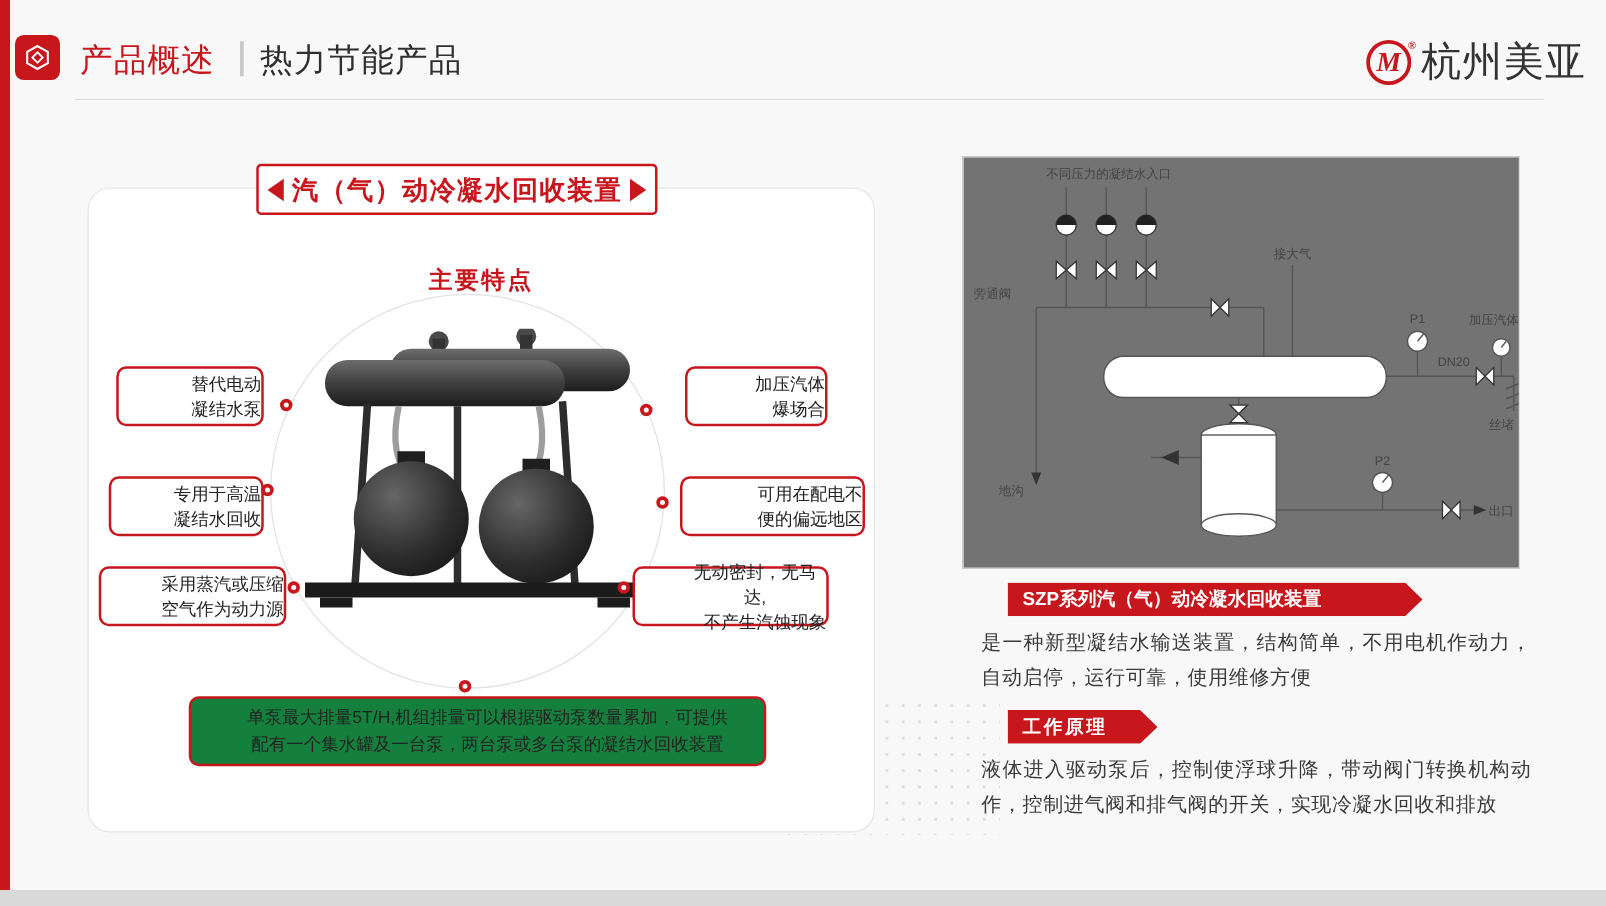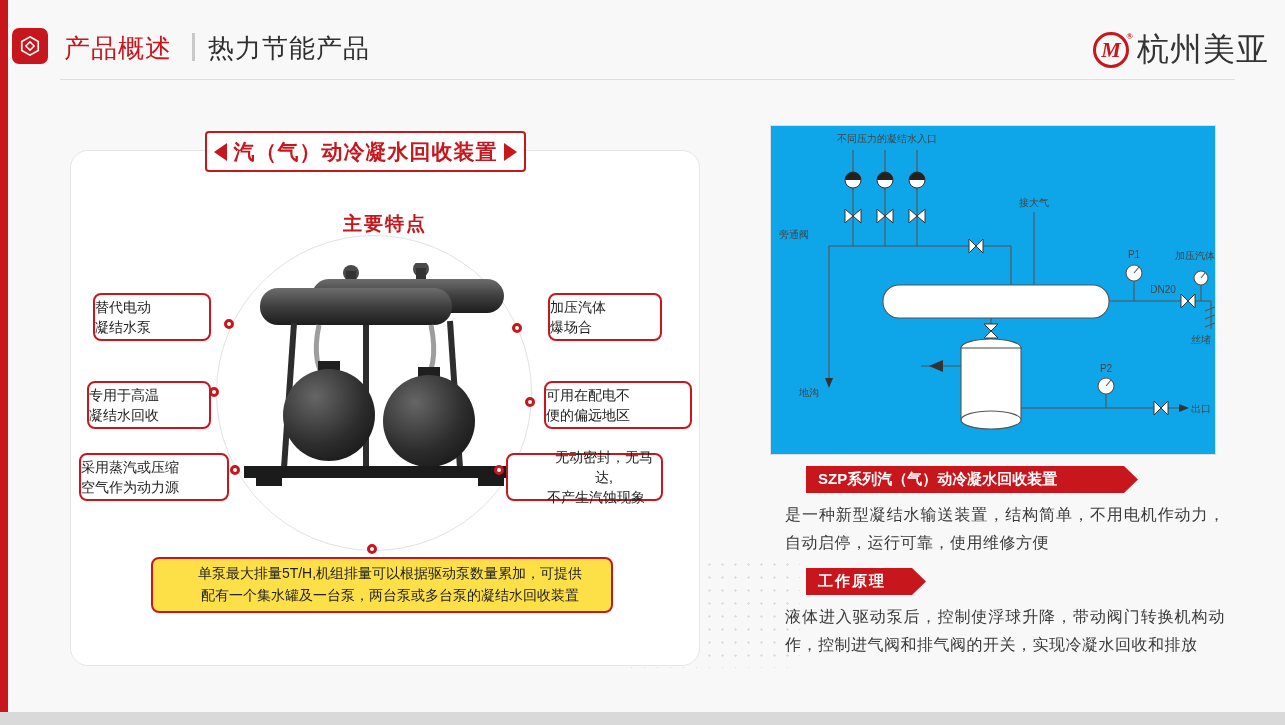--- a/index.html
+++ b/index.html
@@ -48,41 +48,41 @@
   .banner .arr-r{right:7px;border-left:13px solid var(--red);}
 
   .features-heading{position:absolute;left:0;right:0;top:60px;text-align:center;
     font-size:19px;font-weight:bold;color:var(--red);letter-spacing:2px;}
 
   .big-circle{position:absolute;left:145px;top:84px;width:316px;height:316px;border-radius:50%;
     border:1px solid #e2e2e2;z-index:1;}
   .product{position:absolute;left:153px;top:112px;z-index:2;}
 
   .fbox{position:absolute;background:#fff;border:2px solid var(--red);border-radius:8px;
-    display:flex;flex-direction:column;align-items:flex-start;justify-content:center;
+    display:flex;flex-direction:column;align-items:flex-end;justify-content:center;
     font-size:14px;color:#222;line-height:1.45;text-align:center;z-index:4;}
   .fb1{left:22px; top:142px;width:118px;height:48px;}
   .fb2{left:16px; top:230px;width:124px;height:48px;}
   .fb3{left:8px;  top:302px;width:150px;height:48px;}
   .fb4{left:477px;top:142px;width:114px;height:48px;}
   .fb5{left:473px;top:230px;width:148px;height:48px;}
   .fb6{left:435px;top:302px;width:157px;height:48px;padding-left:39px;}
 
-  .note-box{position:absolute;left:80px;top:406px;width:462px;height:56px;background:#fde047;
+  .note-box{position:absolute;left:80px;top:406px;width:462px;height:56px;background:#15803d;
     border:2px solid var(--red);border-radius:8px;display:flex;flex-direction:column;
     align-items:center;justify-content:center;font-size:14px;color:#222;line-height:1.55;z-index:4;padding-left:16px;}
 
   .cdot{position:absolute;width:10px;height:10px;border:3px solid var(--red);border-radius:50%;
     background:#fff;z-index:5;}
   .d1{left:153px;top:168px;} .d2{left:138px;top:236px;} .d3{left:159px;top:314px;}
   .d4{left:441px;top:172px;} .d5{left:454px;top:246px;} .d6{left:423px;top:314px;}
   .d7{left:296px;top:393px;}
 
   
-  .diagram-box{position:absolute;left:770px;top:125px;width:446px;height:330px;background:#0ea5e9;
+  .diagram-box{position:absolute;left:770px;top:125px;width:446px;height:330px;background:#737373;
     border:1px solid #ddd;z-index:1;}
   .diagram-box svg{display:block;}
   .dg-text{font-size:10px;fill:#444;font-family:"Liberation Sans",sans-serif;}
 
   .ribbon{position:absolute;height:27px;background:var(--red);color:#fff;display:flex;
     align-items:center;padding:0 22px 0 12px;font-weight:bold;z-index:2;
     clip-path:polygon(0 0,calc(100% - 14px) 0,100% 50%,calc(100% - 14px) 100%,0 100%);margin-left:21px;}
   .ribbon1{left:785px;top:466px;width:332px;font-size:15px;}
   .ribbon2{left:785px;top:568px;width:120px;font-size:15px;letter-spacing:2px;}
 

